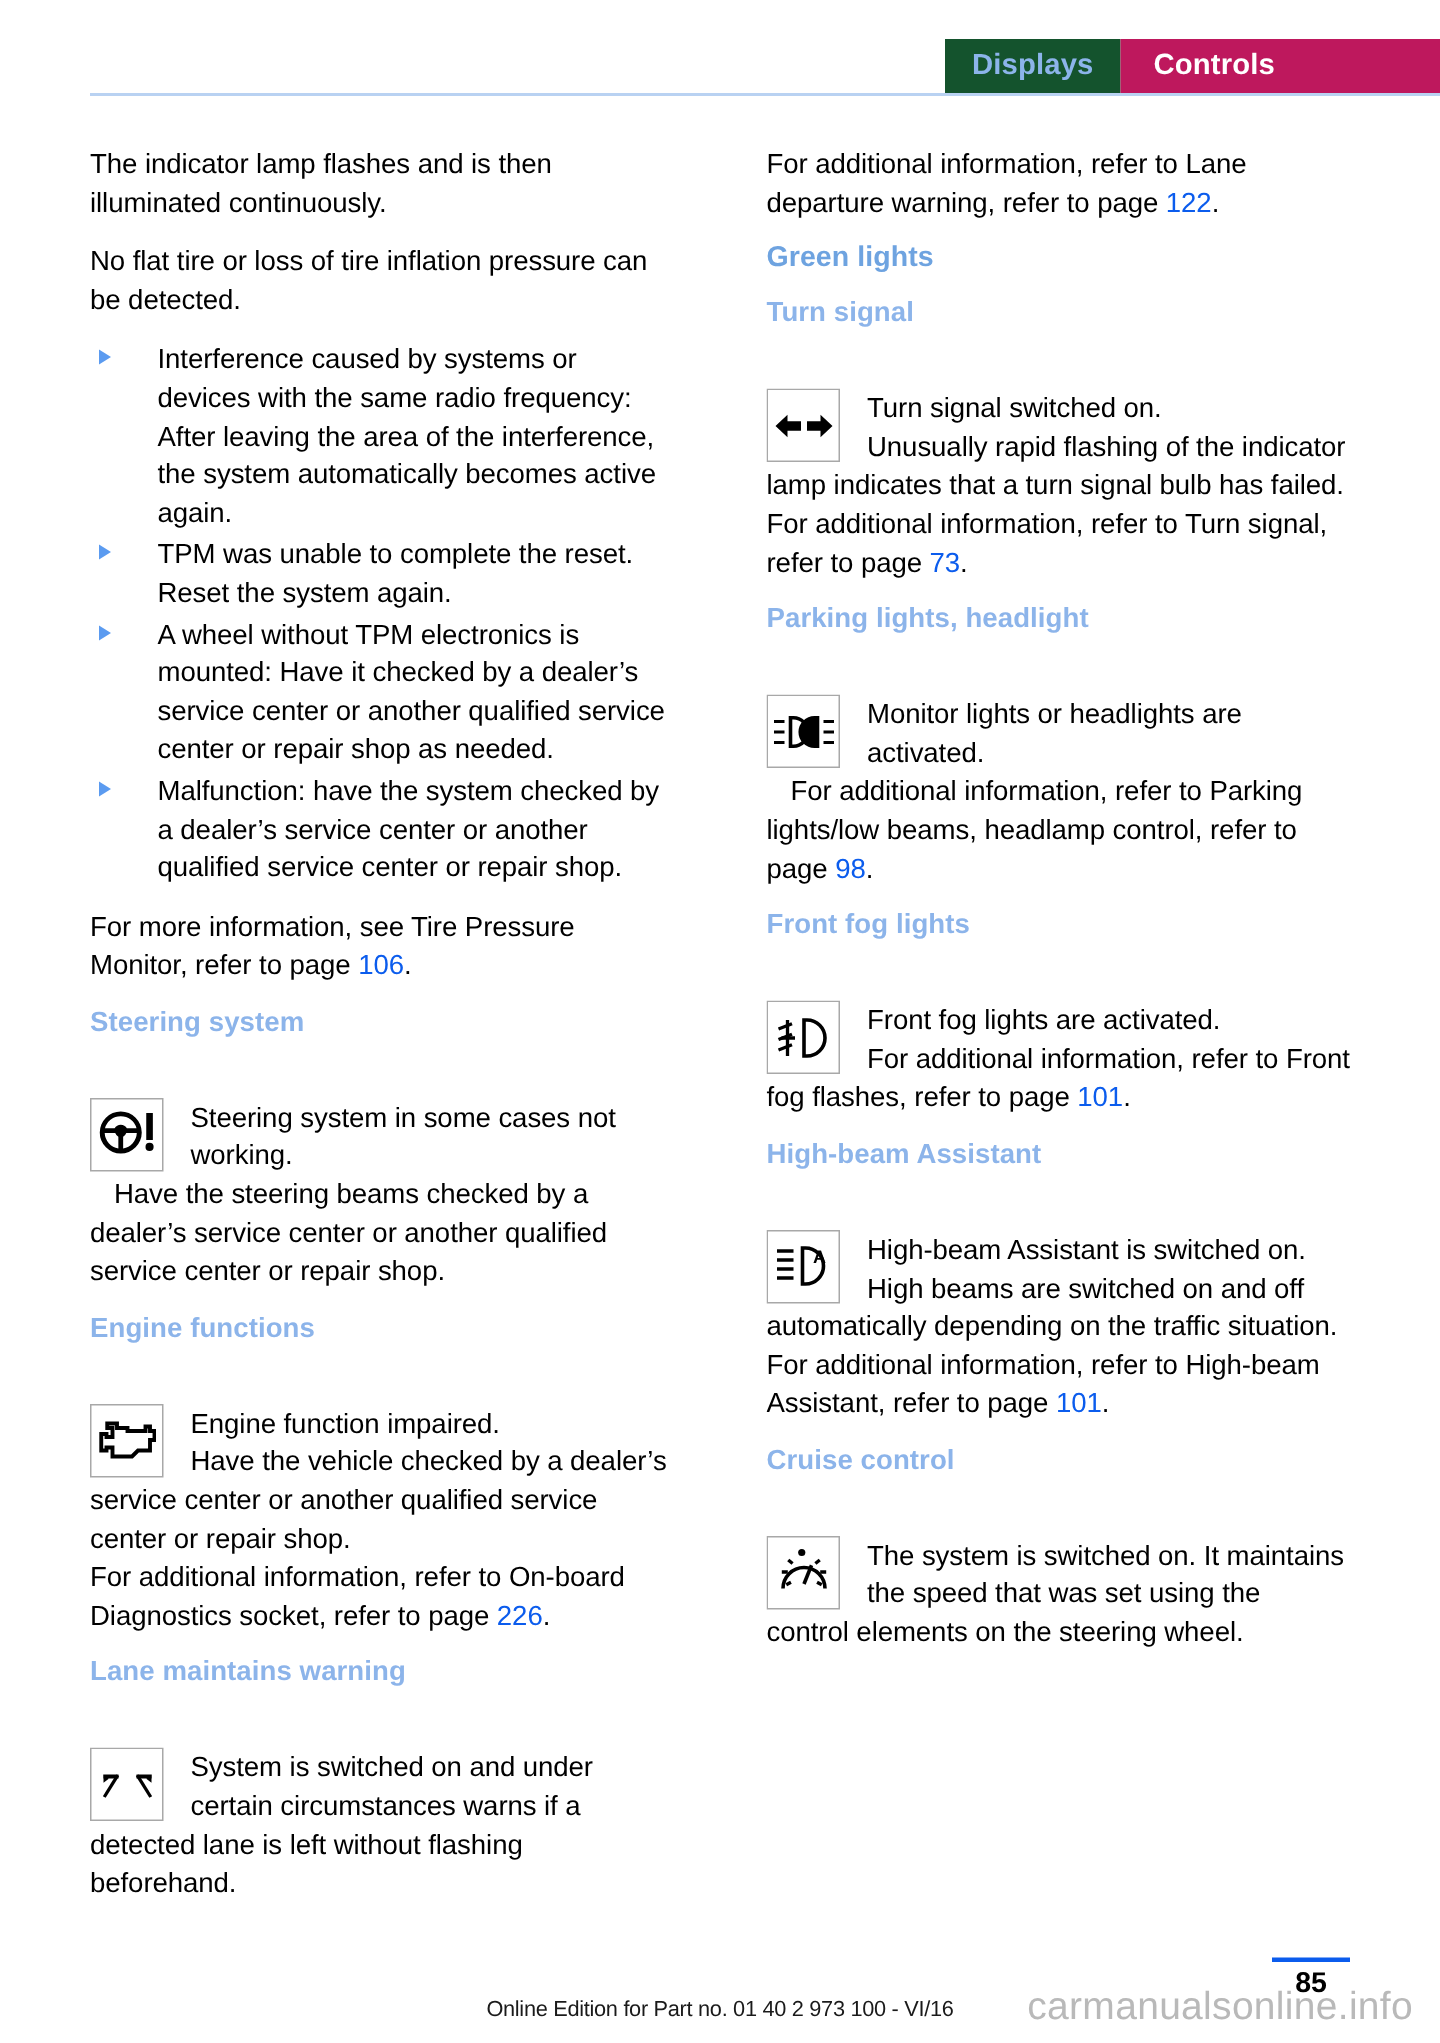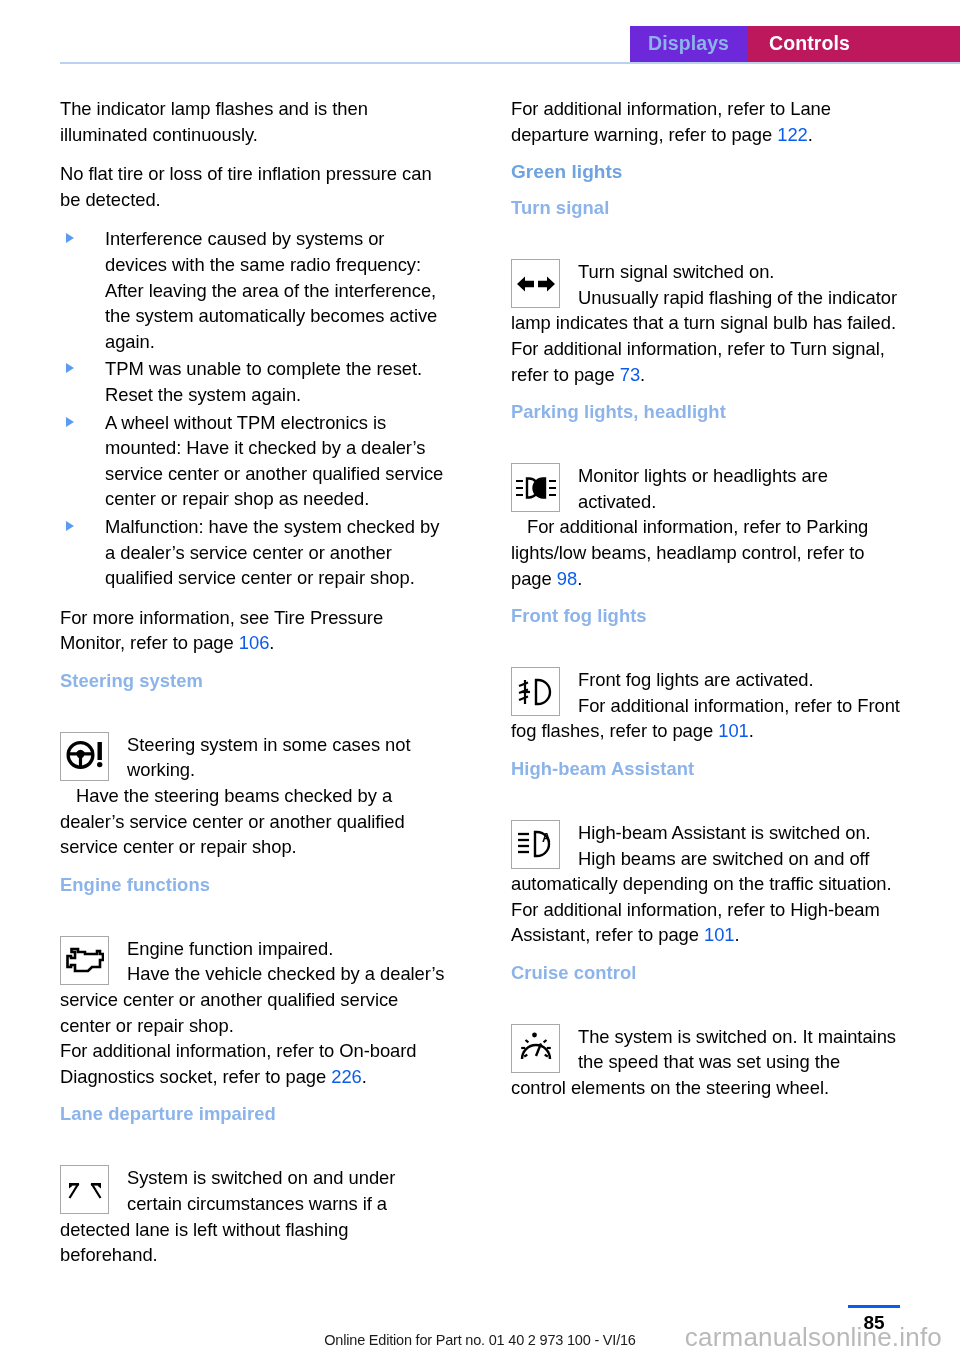--- a/index.html
+++ b/index.html
@@ -35,21 +35,21 @@
     font-size: 19.5px;
     font-weight: bold;
     letter-spacing: 0.1px;
     display: flex;
     align-items: center;
     padding: 0 18px 0 18px;
     line-height: 1;
   }
   .tab-inactive {
     color: #8cb4ea;
-    background: #6d28d9;
+    background: #14532d;
   }
   .tab-active {
     color: #ffffff;
     background: #be185d;
     padding-right: 110px;
     padding-left: 22px;
   }
   .header-rule {
     position: absolute;
     left: 60px;
@@ -261,21 +261,21 @@
       <div class="iconbox">
         <svg width="38" height="30" viewBox="0 0 38 30">
           <path d="M12 4 L12 7 L19 7 L19 9 L31 9 L31 6 L34 6 L34 9 L37 9 L37 15 L34 15 L34 22 L26 22 L22 26 L9 26 L9 20 L5 20 L5 22 L1.5 22 L1.5 11 L5 11 L5 13 L9 13 L9 7 L5.5 7 L5.5 4 Z" fill="none" stroke="#000" stroke-width="2.6" stroke-linejoin="miter"></path>
         </svg>
       </div>
       <p class="flowp">Engine function impaired.</p>
       <p class="flowp">Have the vehicle checked by a dealer’s service center or another qualified service center or repair shop.</p>
       <p><span>For additional information, refer to On-board Diagnostics socket, refer to page </span><span class="pageref">226</span><span>.</span></p>
     </div>
 
-    <h3 class="sub">Lane departure impaired</h3>
+    <h3 class="sub">Lane maintains warning</h3>
     <div class="iconblock">
       <div class="iconbox">
         <svg width="40" height="28" viewBox="0 0 40 28">
           <g fill="#000" stroke="#000">
             <path d="M4 7 L14 7 L14 9.6 L4 9.6 Z" stroke-width="0"></path>
             <path d="M4 7 L4 12.5 L7.5 9.8 Z" stroke-width="0"></path>
             <path d="M13.5 7.5 L4.5 22" stroke-width="2.2" fill="none"></path>
             <path d="M36 7 L26 7 L26 9.6 L36 9.6 Z" stroke-width="0"></path>
             <path d="M36 7 L36 12.5 L32.5 9.8 Z" stroke-width="0"></path>
             <path d="M26.5 7.5 L35.5 22" stroke-width="2.2" fill="none"></path>

